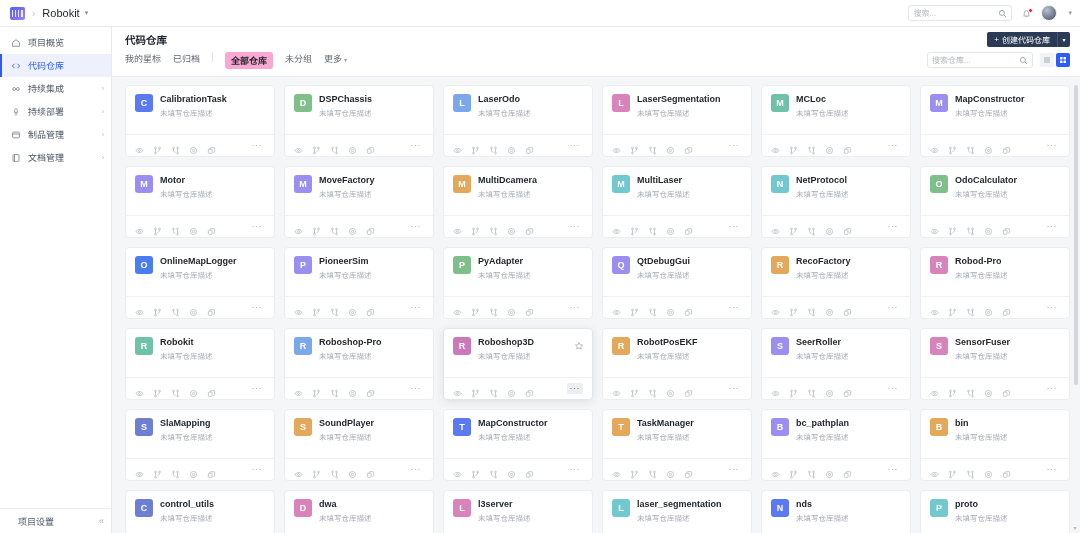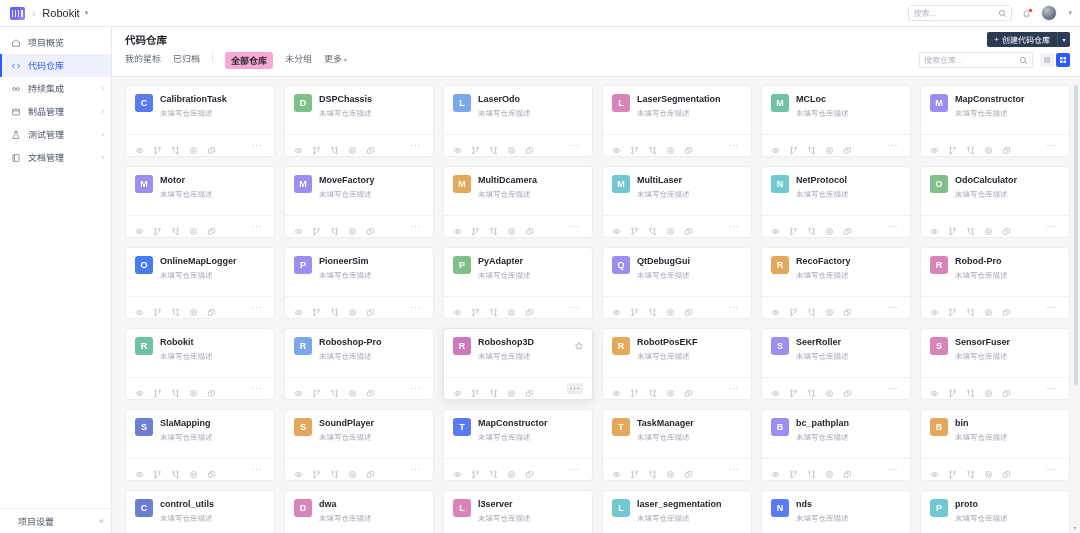--- a/index.html
+++ b/index.html
@@ -121,21 +121,21 @@
   }
   .f-tab { font-size: 9px; color: #616873; cursor: pointer; white-space: nowrap; }
   .f-tab.active {
     color: #1f2329; font-weight: 700; background: #f9a8d4;
     border-radius: 3px; padding: 2px 6px;
   }
   .f-divider { width: 1px; height: 10px; background: #e3e5e9; }
   .f-more-caret { font-size: 6px; margin-left: 2px; color: #9aa0aa; }
   .filter-right { margin-left: auto; display: flex; align-items: center; gap: 7px; }
   .repo-search {
-    width: 114px; height: 16px; border: 1px solid #e3e5e9; border-radius: 3px;
+    width: 106px; height: 16px; border: 1px solid #e3e5e9; border-radius: 3px;
     display: flex; align-items: center; padding: 0 4px; background: #fff;
   }
   .repo-search input {
     border: 0; outline: 0; width: 100%; font-size: 8px; background: transparent;
     font-family: inherit; color: #1f2329;
   }
   .repo-search input::placeholder { color: #b6b9c0; }
   .view-toggle { display: flex; gap: 2px; }
   .view-btn {
     width: 14px; height: 14px; border-radius: 2px; background: #f2f3f5;
@@ -266,42 +266,42 @@
           <span class="nav-ico">
             <svg viewBox="0 0 16 16" fill="none" stroke="currentColor" stroke-width="1.3">
                 <circle cx="5" cy="8" r="2.3"></circle>
                 <circle cx="11" cy="8" r="2.3"></circle>
               </svg>
           </span>
           <span class="nav-label">持续集成</span>
           <span class="nav-arrow">›</span>
         </div>
 
+        <div class="nav-item">
+          <span class="nav-ico">
+            <svg viewBox="0 0 16 16" fill="none" stroke="currentColor" stroke-width="1.3">
+                <path d="M8 2.2c2 1.8 2.7 4.2 2.7 6.3H5.3C5.3 6.4 6 4 8 2.2z"></path>
+                <path d="M6 11h4M7.2 13h1.6"></path>
+              </svg>
+          </span>
+          <span class="nav-label">持续部署</span>
+          <span class="nav-arrow">›</span>
+        </div>
 
         <div class="nav-item">
           <span class="nav-ico">
             <svg viewBox="0 0 16 16" fill="none" stroke="currentColor" stroke-width="1.3">
                 <rect x="2.6" y="3.4" width="10.8" height="9.2" rx="1.2"></rect>
                 <path d="M2.6 6.4h10.8"></path>
               </svg>
           </span>
           <span class="nav-label">制品管理</span>
           <span class="nav-arrow">›</span>
         </div>
 
-        <div class="nav-item">
-          <span class="nav-ico">
-            <svg viewBox="0 0 16 16" fill="none" stroke="currentColor" stroke-width="1.3">
-                <path d="M6.4 2.6v4L3.2 12.2a1 1 0 0 0 .9 1.4h7.8a1 1 0 0 0 .9-1.4L9.6 6.6v-4z"></path>
-                <path d="M5.6 2.6h4.8"></path>
-              </svg>
-          </span>
-          <span class="nav-label">测试管理</span>
-          <span class="nav-arrow">›</span>
-        </div>
 
         <div class="nav-item">
           <span class="nav-ico">
             <svg viewBox="0 0 16 16" fill="none" stroke="currentColor" stroke-width="1.3">
                 <rect x="3.2" y="2.6" width="9.6" height="10.8" rx="1.2"></rect>
                 <path d="M5.6 2.6v10.8"></path>
               </svg>
           </span>
           <span class="nav-label">文档管理</span>
           <span class="nav-arrow">›</span>

